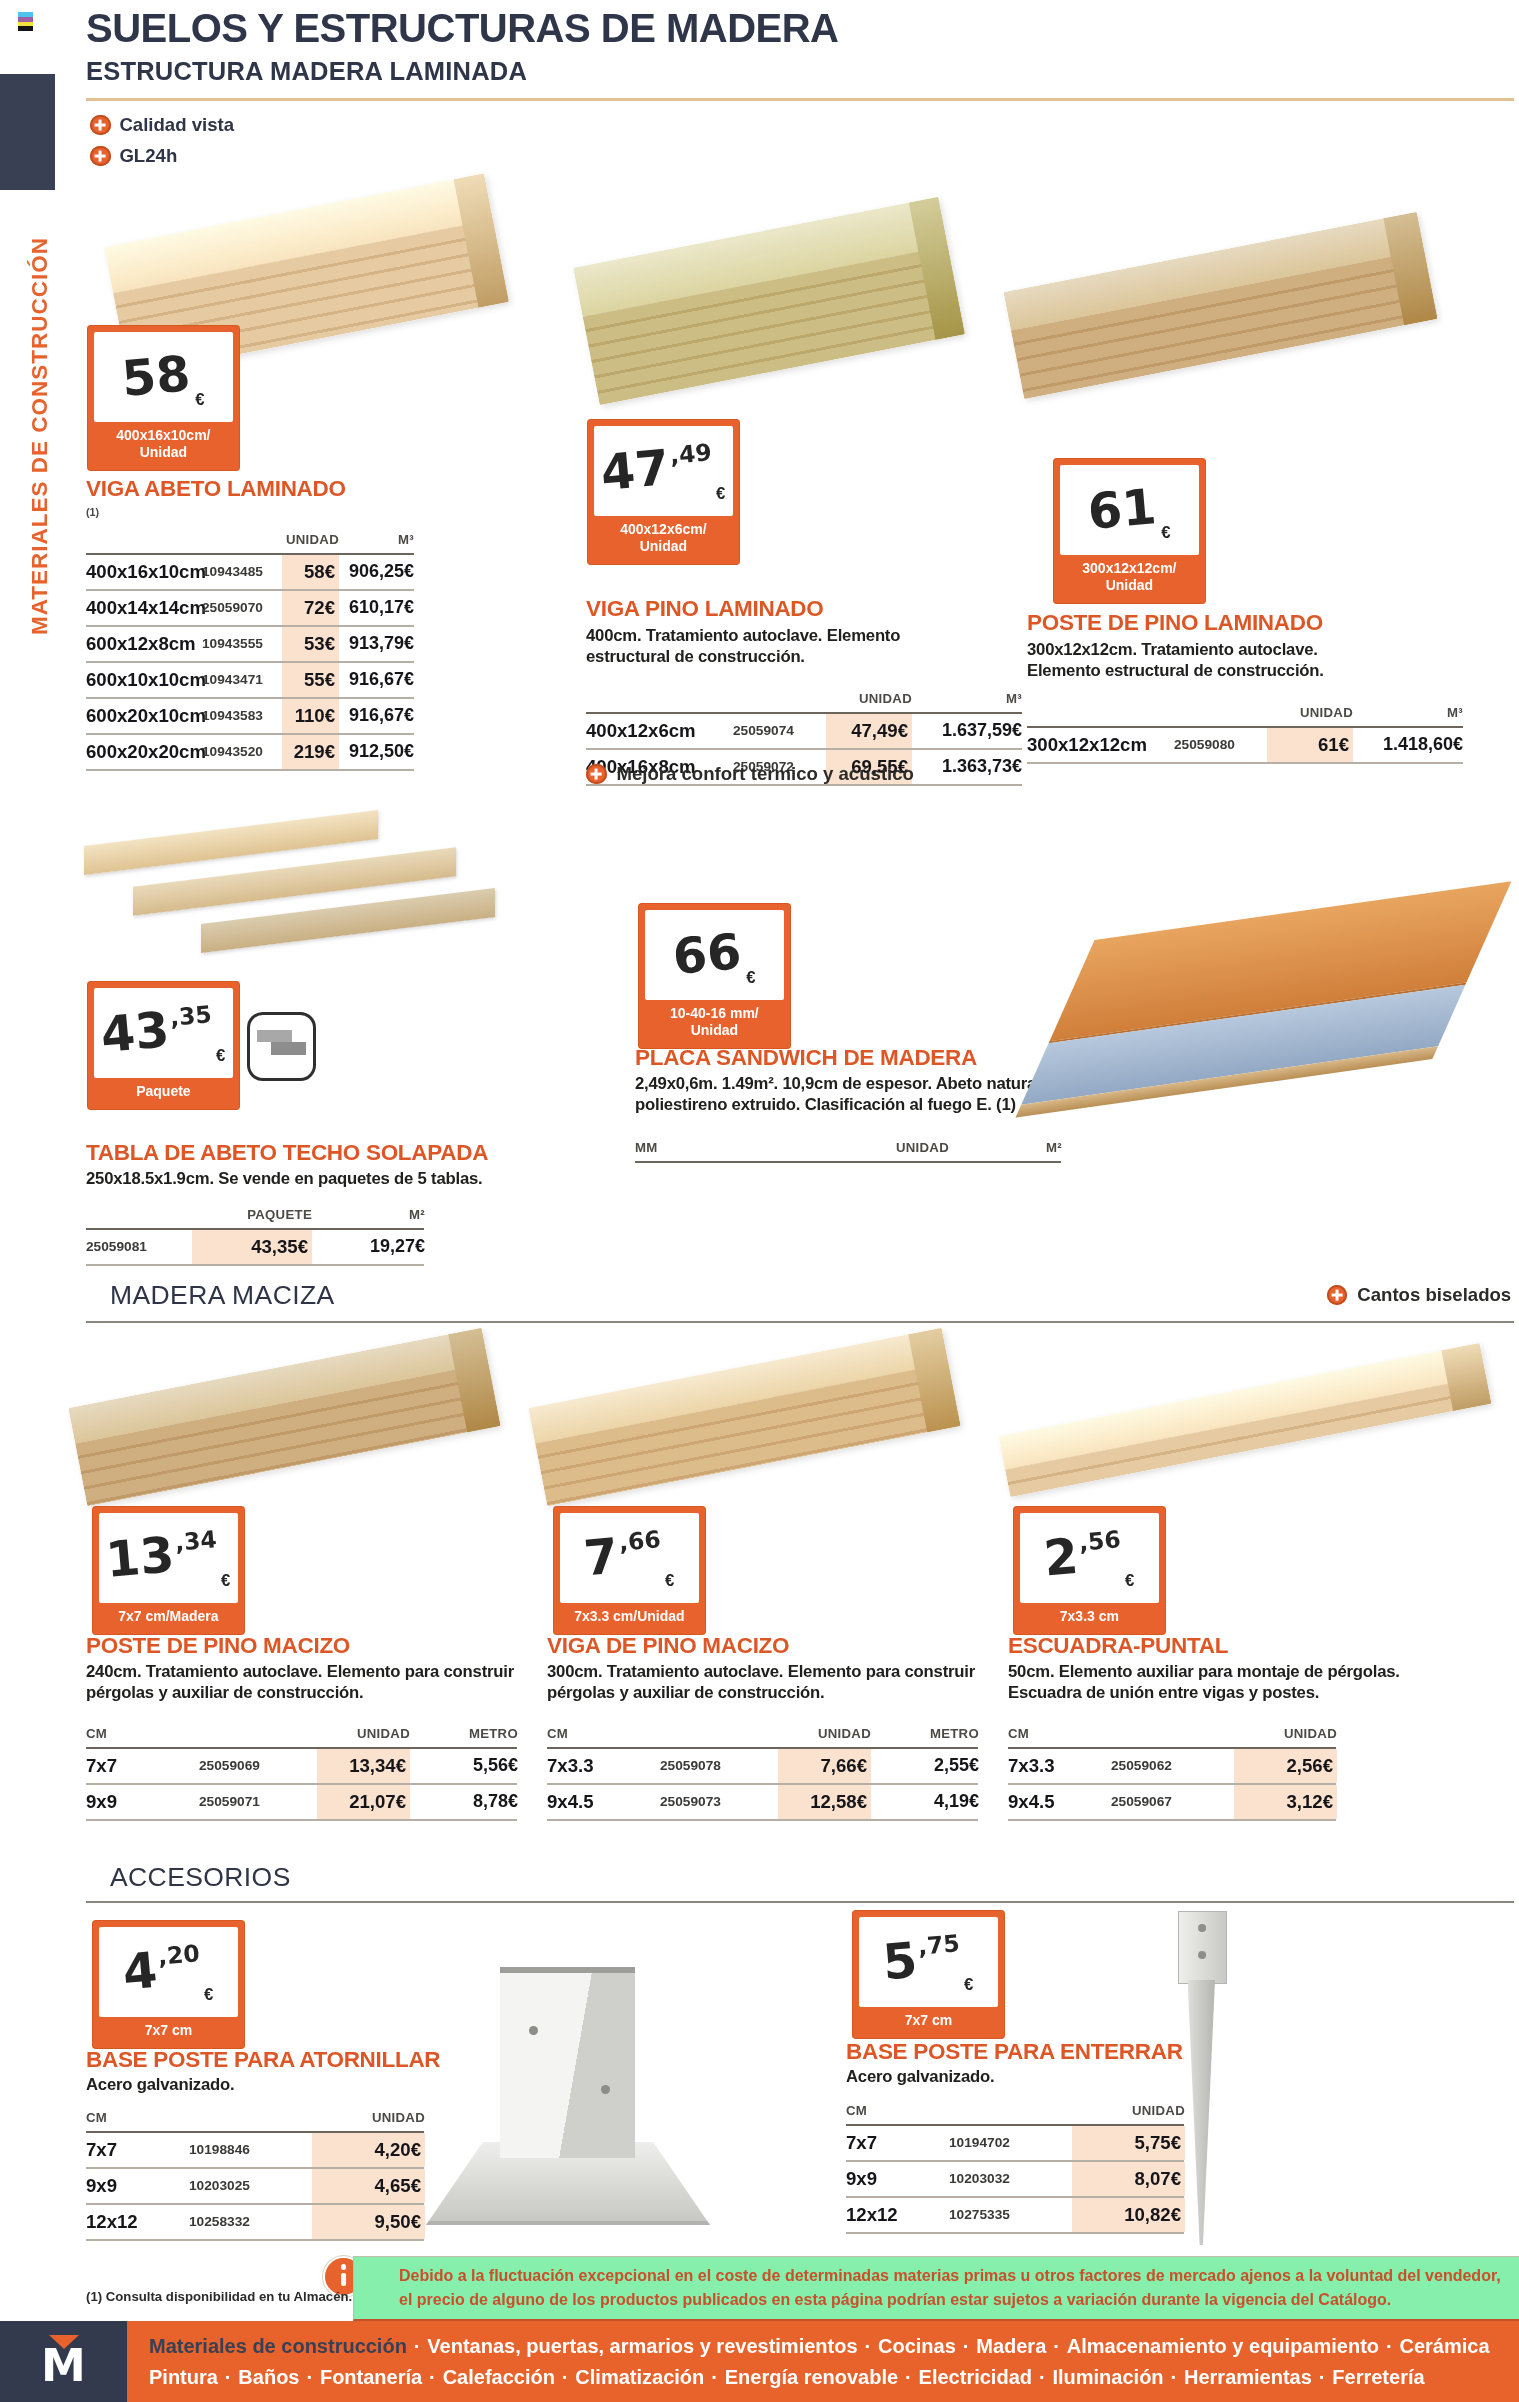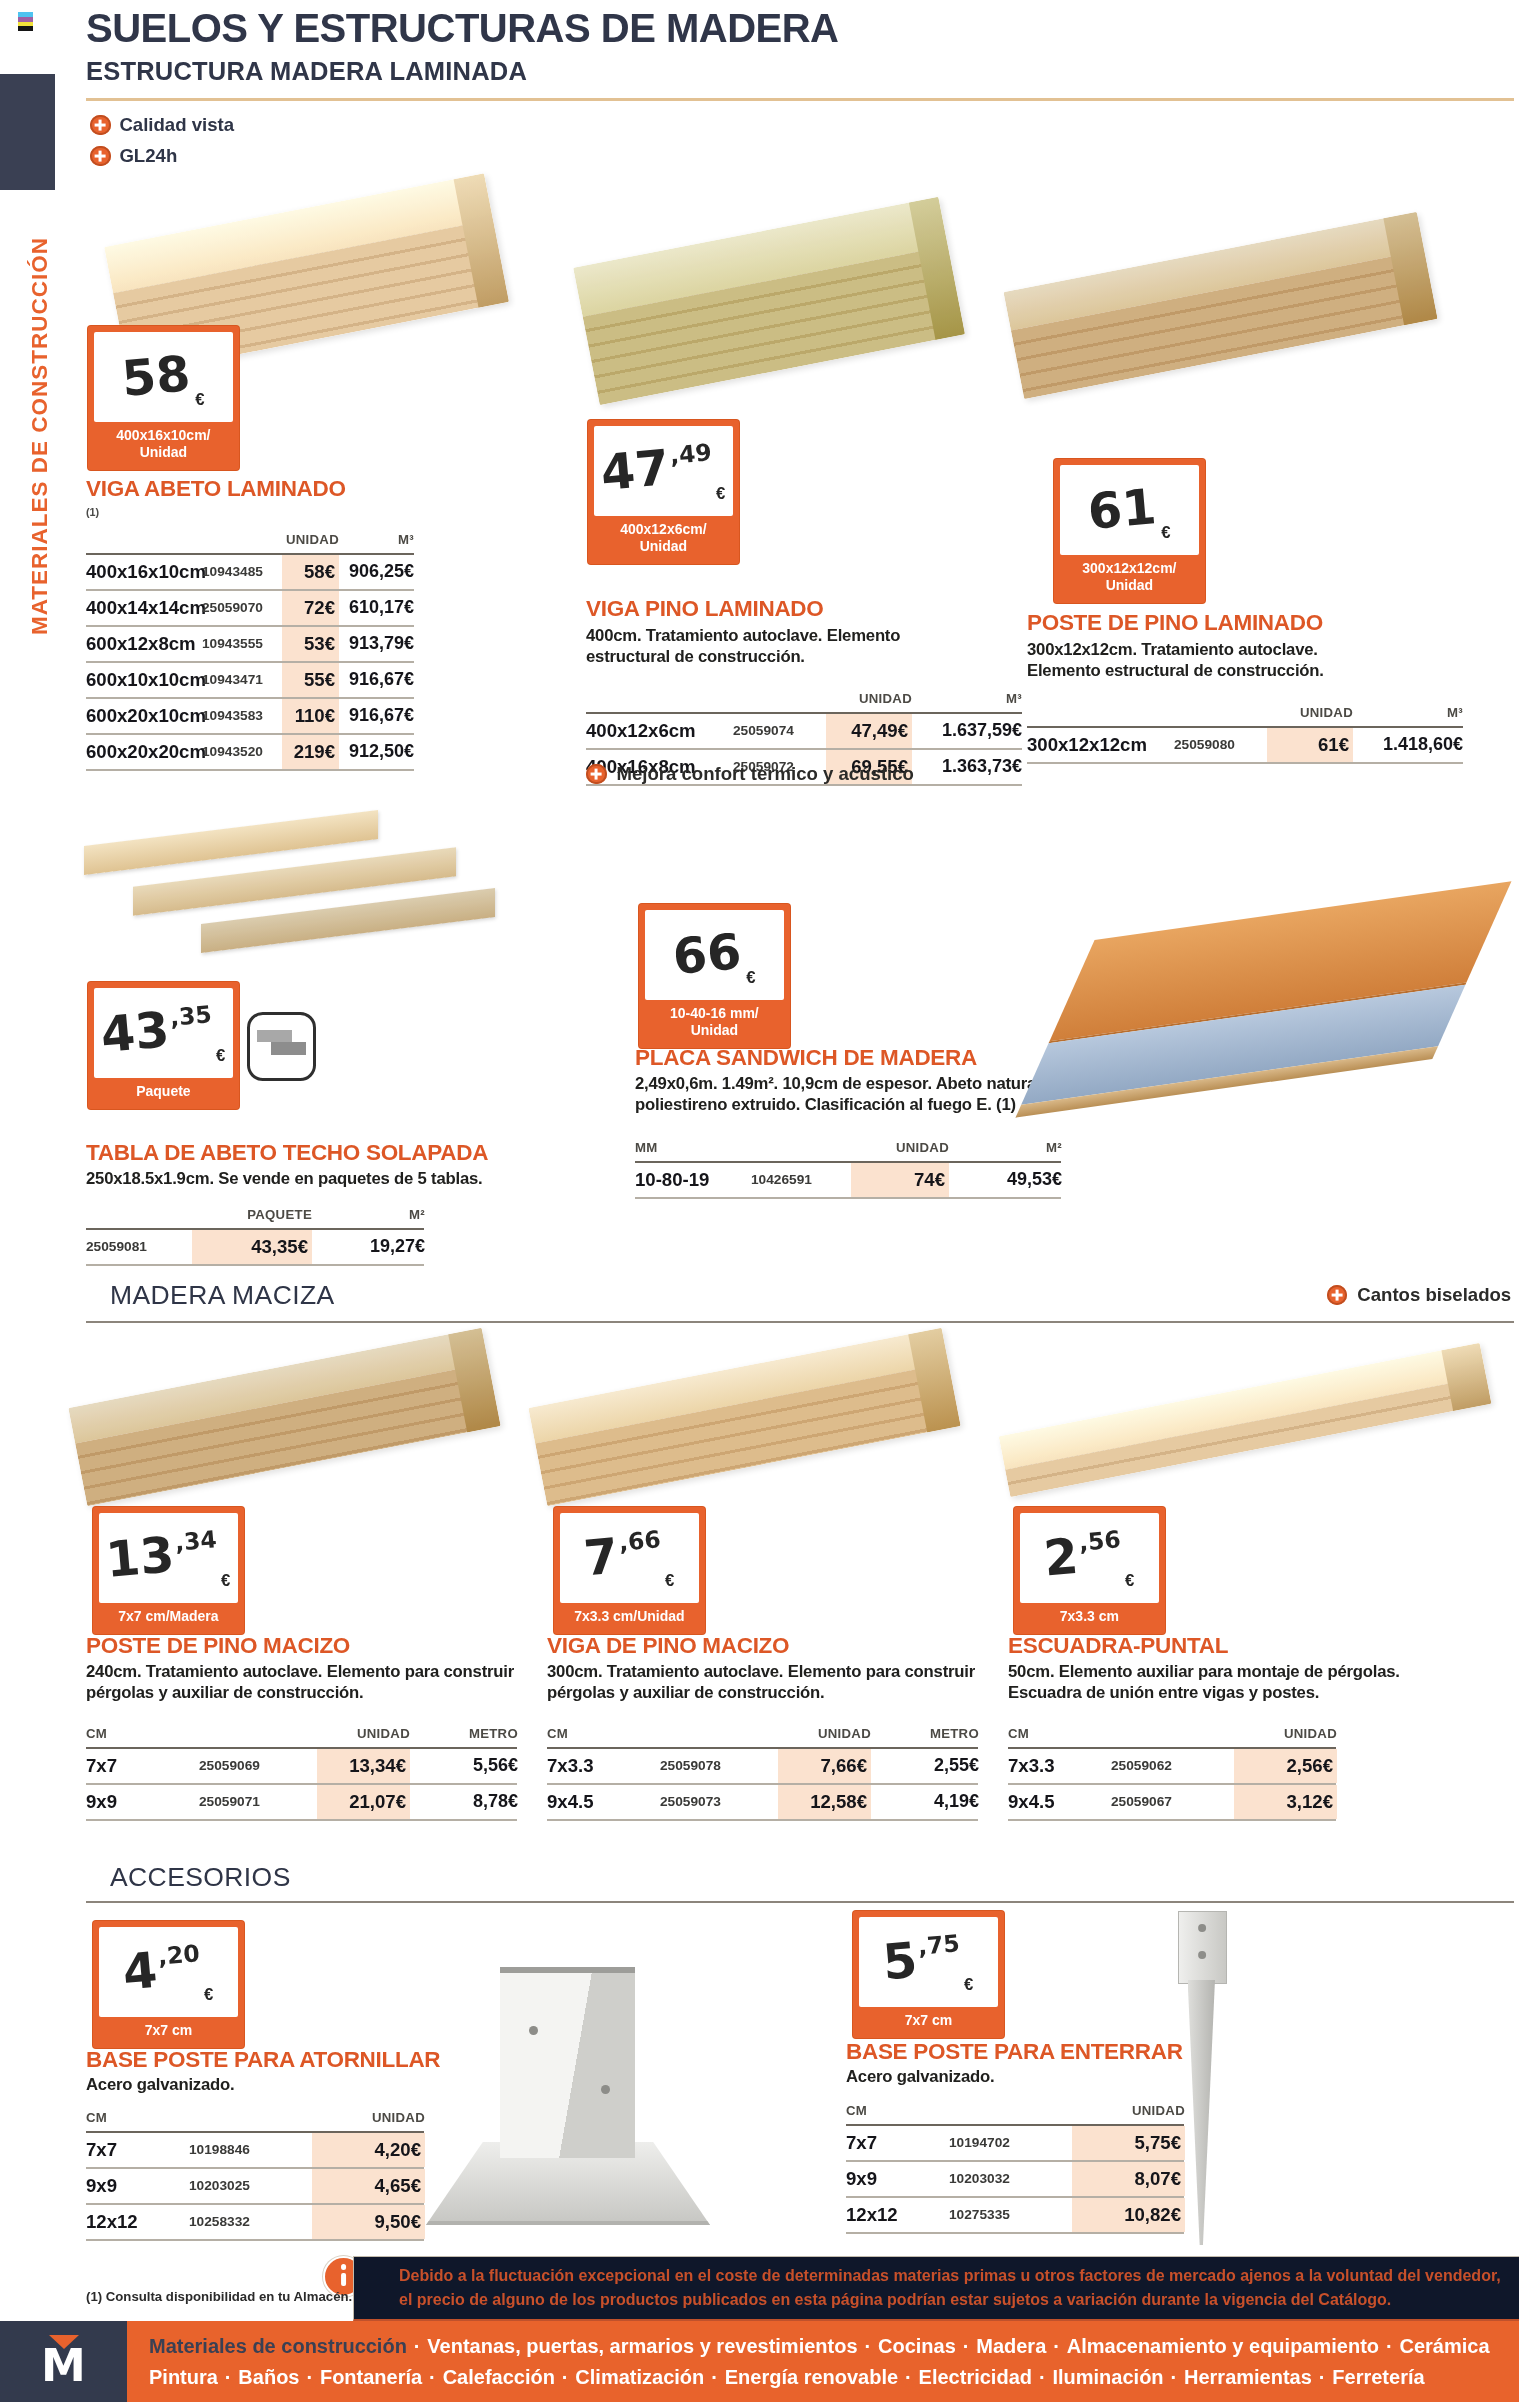--- a/index.html
+++ b/index.html
@@ -99,21 +99,21 @@
   .spike .sbox::before,.spike .sbox::after{content:"";position:absolute;left:50%;transform:translateX(-50%);width:7.8px;height:7.8px;border-radius:50%;background:#8d8d89;}
   .spike .sbox::before{top:11.8px;}
   .spike .sbox::after{top:39px;}
   .spike .blade{position:absolute;left:21.6px;top:69px;width:27.4px;height:265px;background:linear-gradient(90deg,#dededb,#b4b4b0);
                 clip-path:polygon(0 0,100% 0,56% 100%,44% 100%);}
 
   
   .callout{position:absolute;display:flex;align-items:center;gap:9.8px;}
   .callout .txt{font-size:18.6px;font-weight:700;color:#2b2b29;}
 
-  .info-box{position:absolute;border:1px solid #c3bbac;border-bottom:2.9px solid #c0512b;background:#0f172a;
+  .info-box{position:absolute;border:1px solid #c3bbac;border-bottom:2.9px solid #c0512b;background:#86efac;
             padding:6.9px 13.7px 6.9px 45px;font-size:16px;font-weight:700;color:#c8502a;line-height:1.5;}
   .info-ic{position:absolute;width:37px;height:37px;border-radius:50%;background:#e8622d;border:2.9px solid #fff;box-shadow:0 0 0 1px #d9d2c6;}
   .info-ic::before{content:"";position:absolute;left:50%;top:5.9px;transform:translateX(-50%);width:5.9px;height:5.9px;border-radius:50%;background:#fff;}
   .info-ic::after{content:"";position:absolute;left:50%;top:14.7px;transform:translateX(-50%);width:5.9px;height:13.7px;background:#fff;border-radius:2px;}
 
   .footnote{position:absolute;font-size:13.2px;font-weight:600;color:#2b2b2b;}
 
   .footer{position:absolute;left:0;top:2321px;width:1519px;height:81px;background:#e8632c;}
   .logo{position:absolute;left:0;top:0;width:127px;height:81px;background:#333a4d;display:flex;align-items:center;justify-content:center;}
   .logo .m{color:#fff;font-size:45px;font-weight:800;font-family:"DejaVu Sans",sans-serif;line-height:1;position:relative;top:3.9px;}
@@ -344,26 +344,20 @@
   </div>
   <div class="ptitle" style="left:635px;top:1045px;">PLACA SANDWICH DE MADERA</div>
   <div class="pdesc" style="left:635px;top:1073px;width:441px;">2,49x0,6m. 1.49m². 10,9cm de espesor. Abeto natural y poliestireno extruido. Clasificación al fuego E. (1)</div>
   <div class="tbl" style="left:635px;top:1135px;">
     <div class="thead c4c">
       <span class="th">MM</span>
         <span class="th"></span>
       <span class="th r">UNIDAD</span>
       <span class="th r">M²</span>
     </div>
-    <div class="trow c4c">
-      <span class="td-dim">10-80-19</span>
-        <span class="td-sku">10426591</span>
-      <span class="td-unit">74€</span>
-        <span class="td-m3">49,53€</span>
-    </div>
   </div>
 
   <div class="photo" style="left:965px;top:863px;width:549px;height:294px;">
     <div class="sand" style="left:88px;top:54px;">
       <div class="s-top"></div>
         <div class="s-core"></div>
         <div class="s-bot"></div>
     </div>
   </div>
 

